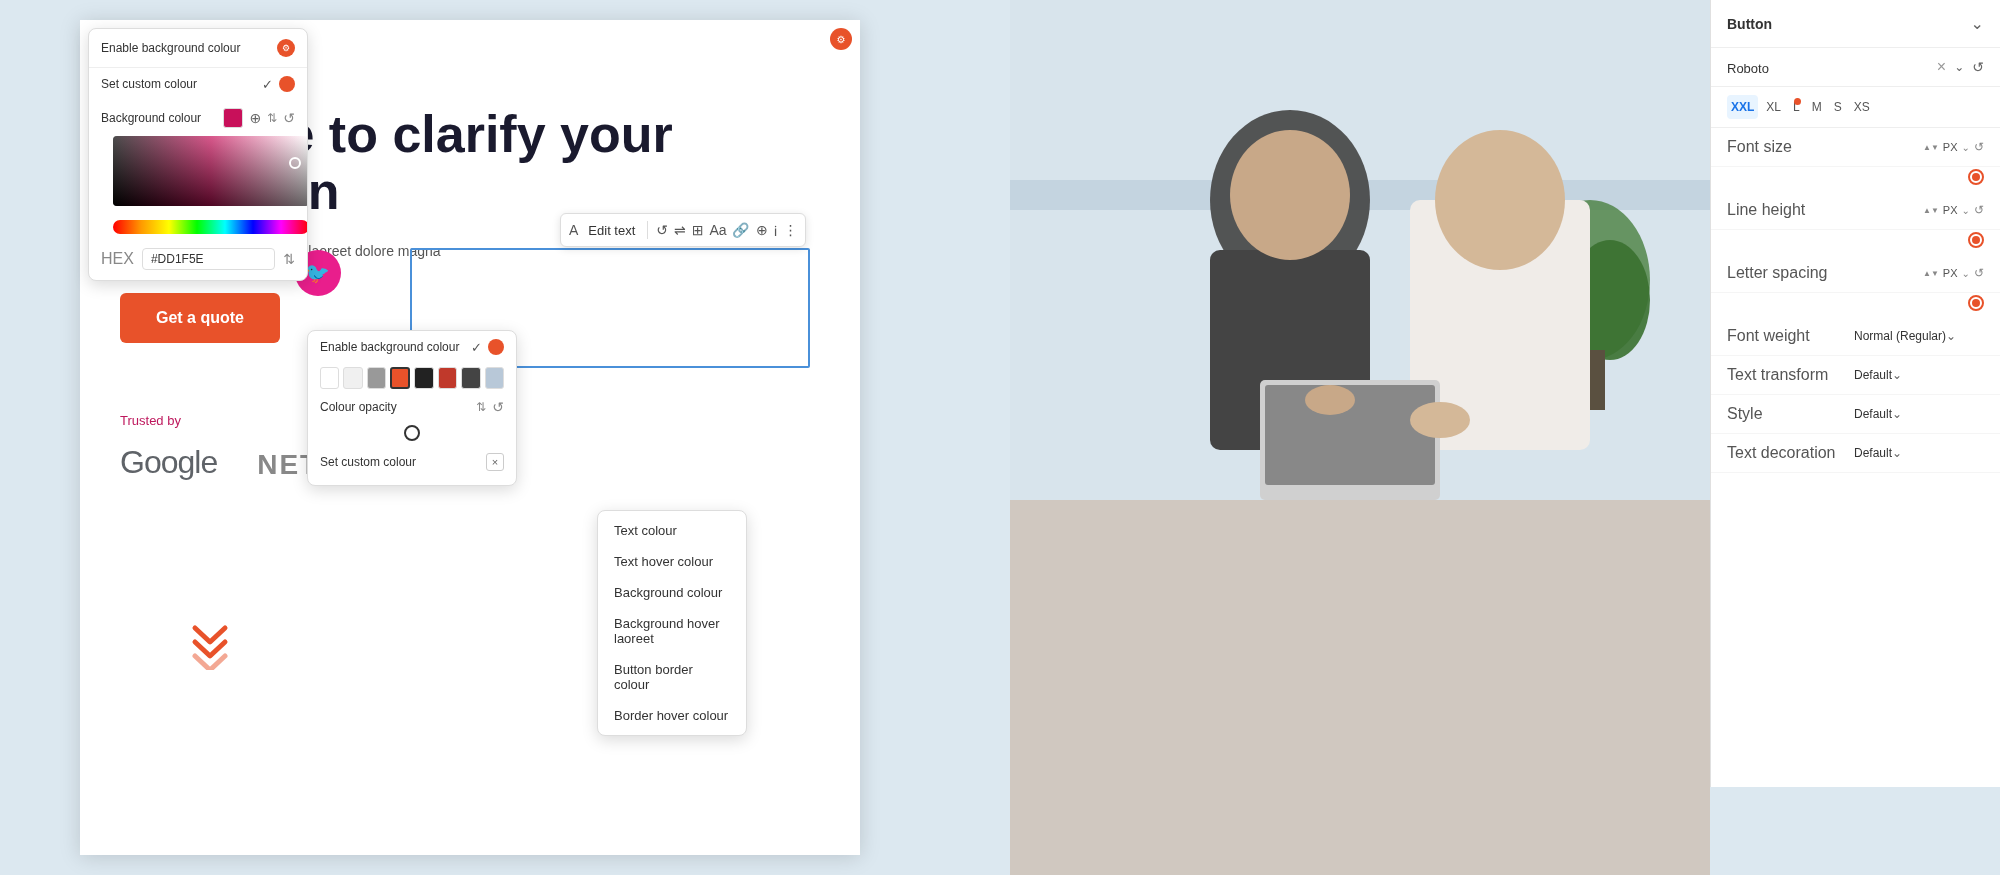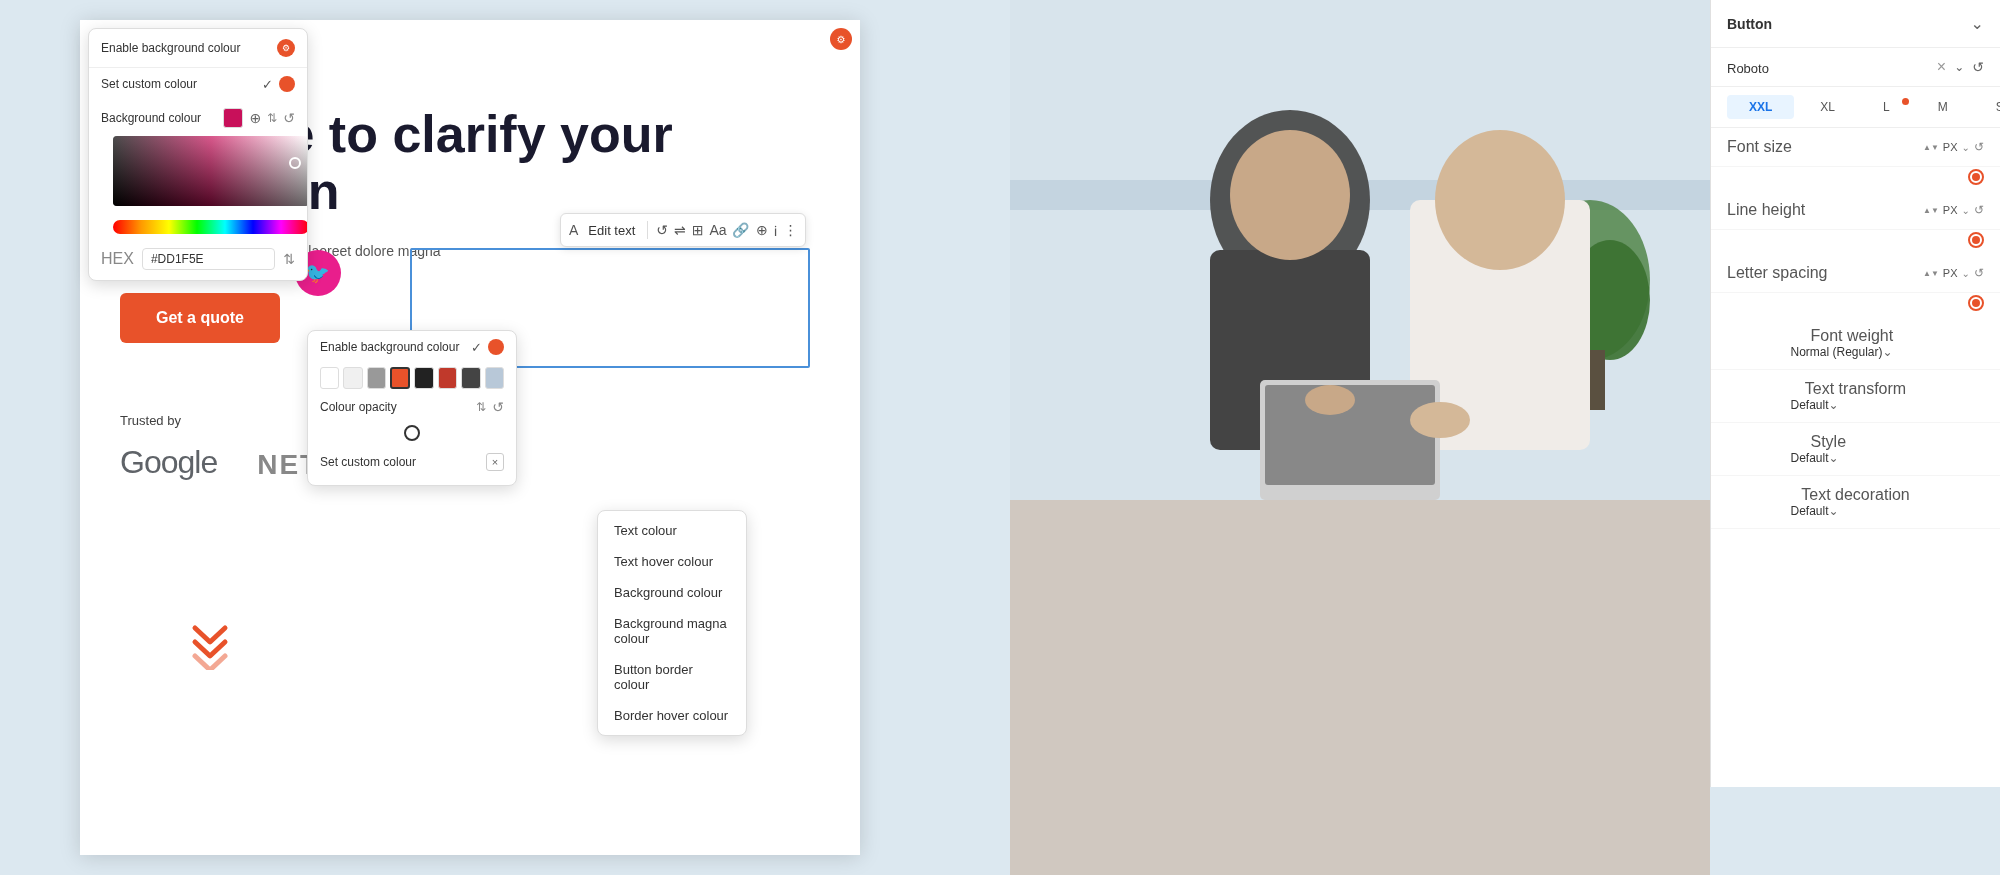--- a/index.html
+++ b/index.html
@@ -68,21 +68,21 @@
       font-weight: 600;
       cursor: pointer;
     }
 
     .trusted-section {
       padding: 40px 40px 20px;
     }
 
     .trusted-label {
       font-size: 13px;
-      color: #404040;
+      color: #be185d;
       margin-bottom: 16px;
     }
 
     .trusted-logos {
       display: flex;
       gap: 40px;
       align-items: flex-end;
     }
 
     .logo-google {
@@ -470,21 +470,21 @@
 
     
     .size-tabs {
       display: flex;
       padding: 8px 16px;
       gap: 4px;
       border-bottom: 1px solid #eee;
     }
 
     .size-tab {
-      padding: 5px 22px;
+      padding: 5px 4px;
       border-radius: 4px;
       font-size: 12px;
       color: #555;
       cursor: pointer;
       border: none;
       background: transparent;
     }
 
     .size-tab.active {
       background: #e8f4ff;
@@ -563,21 +563,20 @@
       border-radius: 50%;
       background: #e8522a;
     }
 
     .panel-field-full {
       display: flex;
       align-items: center;
       justify-content: space-between;
       padding: 10px 16px;
       border-bottom: 1px solid #f5f5f5;
-      flex-direction: column;
     }
 
     .field-select-group {
       display: flex;
       align-items: center;
       min-width: 130px;
     }
 
     .field-chevron {
       font-size: 12px;
@@ -826,21 +825,21 @@
     <div class="custom-colour-row">
       <span class="custom-colour-label">Set custom colour</span>
       <div class="close-icon-btn">×</div>
     </div>
   </div>
 
   <div class="text-colour-menu">
     <div class="text-colour-item">Text colour</div>
     <div class="text-colour-item">Text hover colour</div>
     <div class="text-colour-item">Background colour</div>
-    <div class="text-colour-item">Background magna colour</div>
+    <div class="text-colour-item">Background hover laoreet</div>
     <div class="text-colour-item">Button border colour</div>
     <div class="text-colour-item">Border hover colour</div>
   </div>
 
   <div class="right-panel">
     <div class="panel-header">
       <span class="panel-title">Button</span>
       <span class="panel-chevron">⌄</span>
     </div>
 

